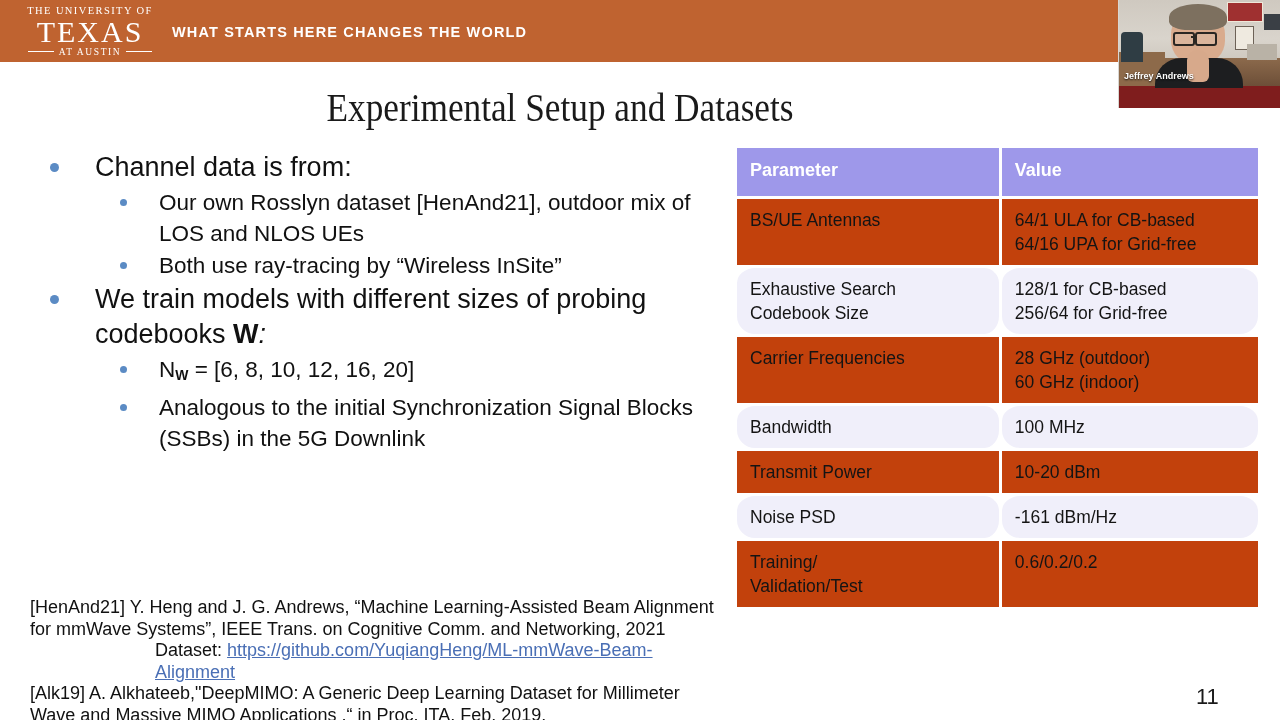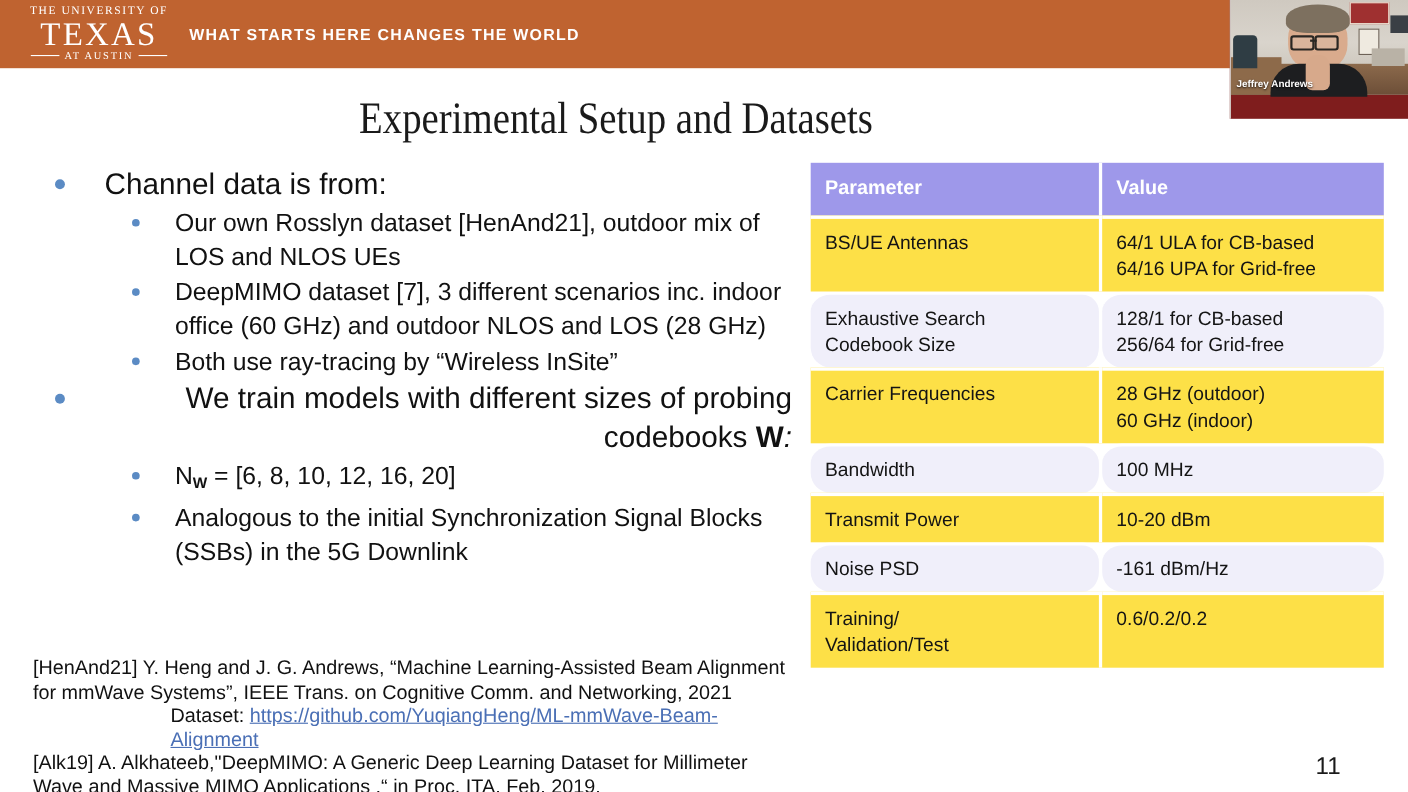--- a/index.html
+++ b/index.html
@@ -197,21 +197,20 @@
     width: 690px;
   }
   .b1, .b2 {
     position: relative;
     display: flex;
     align-items: flex-start;
   }
   .b1 {
     margin-left: 20px;
     margin-bottom: 2px;
-    text-align: right;
   }
   .b2 {
     margin-left: 90px;
     margin-bottom: 1px;
   }
   .dot {
     flex: 0 0 auto;
     border-radius: 50%;
     background: #5b8bc4;
   }
@@ -283,21 +282,21 @@
     color: #ffffff;
     font-weight: bold;
     font-size: 18px;
     height: 28px;
     padding-top: 10px;
     padding-bottom: 10px;
   }
   .table thead th.col-param { border-right: 3px solid #ffffff; }
   .table tbody tr td { border-top: 3px solid #ffffff; }
   .table tbody tr td.col-param { border-right: 3px solid #ffffff; }
-  .table tbody tr.band-a td { background: #fde047; }
+  .table tbody tr.band-a td { background: #c2410c; }
   .table tbody tr.band-b td { background: #f0effa; border-radius: 18px; }
 </style>
 </head>
 <body>
 
 <div class="banner">
   <div class="ut-logo">
     <div class="ut-line1">THE UNIVERSITY OF</div>
     <div class="ut-texas">TEXAS</div>
     <div class="ut-line3"><span class="rule"></span><span>AT AUSTIN</span><span class="rule"></span></div>
@@ -331,24 +330,20 @@
   <div class="b1">
     <span class="dot"></span>
     <span class="txt">Channel data is from:</span>
   </div>
 
   <div class="b2">
     <span class="dot"></span>
     <span class="txt">Our own Rosslyn dataset [HenAnd21], outdoor mix of LOS and NLOS UEs</span>
   </div>
 
-  <div class="b2">
-    <span class="dot"></span>
-    <span class="txt">DeepMIMO dataset [7], 3 different scenarios inc. indoor office (60 GHz) and outdoor NLOS and LOS (28 GHz)</span>
-  </div>
 
   <div class="b2">
     <span class="dot"></span>
     <span class="txt">Both use ray-tracing by “Wireless InSite”</span>
   </div>
 
   <div class="b1">
     <span class="dot"></span>
     <span class="txt"><span>We train models with different sizes of probing codebooks </span><span class="bold">W</span><span class="ital">:</span></span>
   </div>

